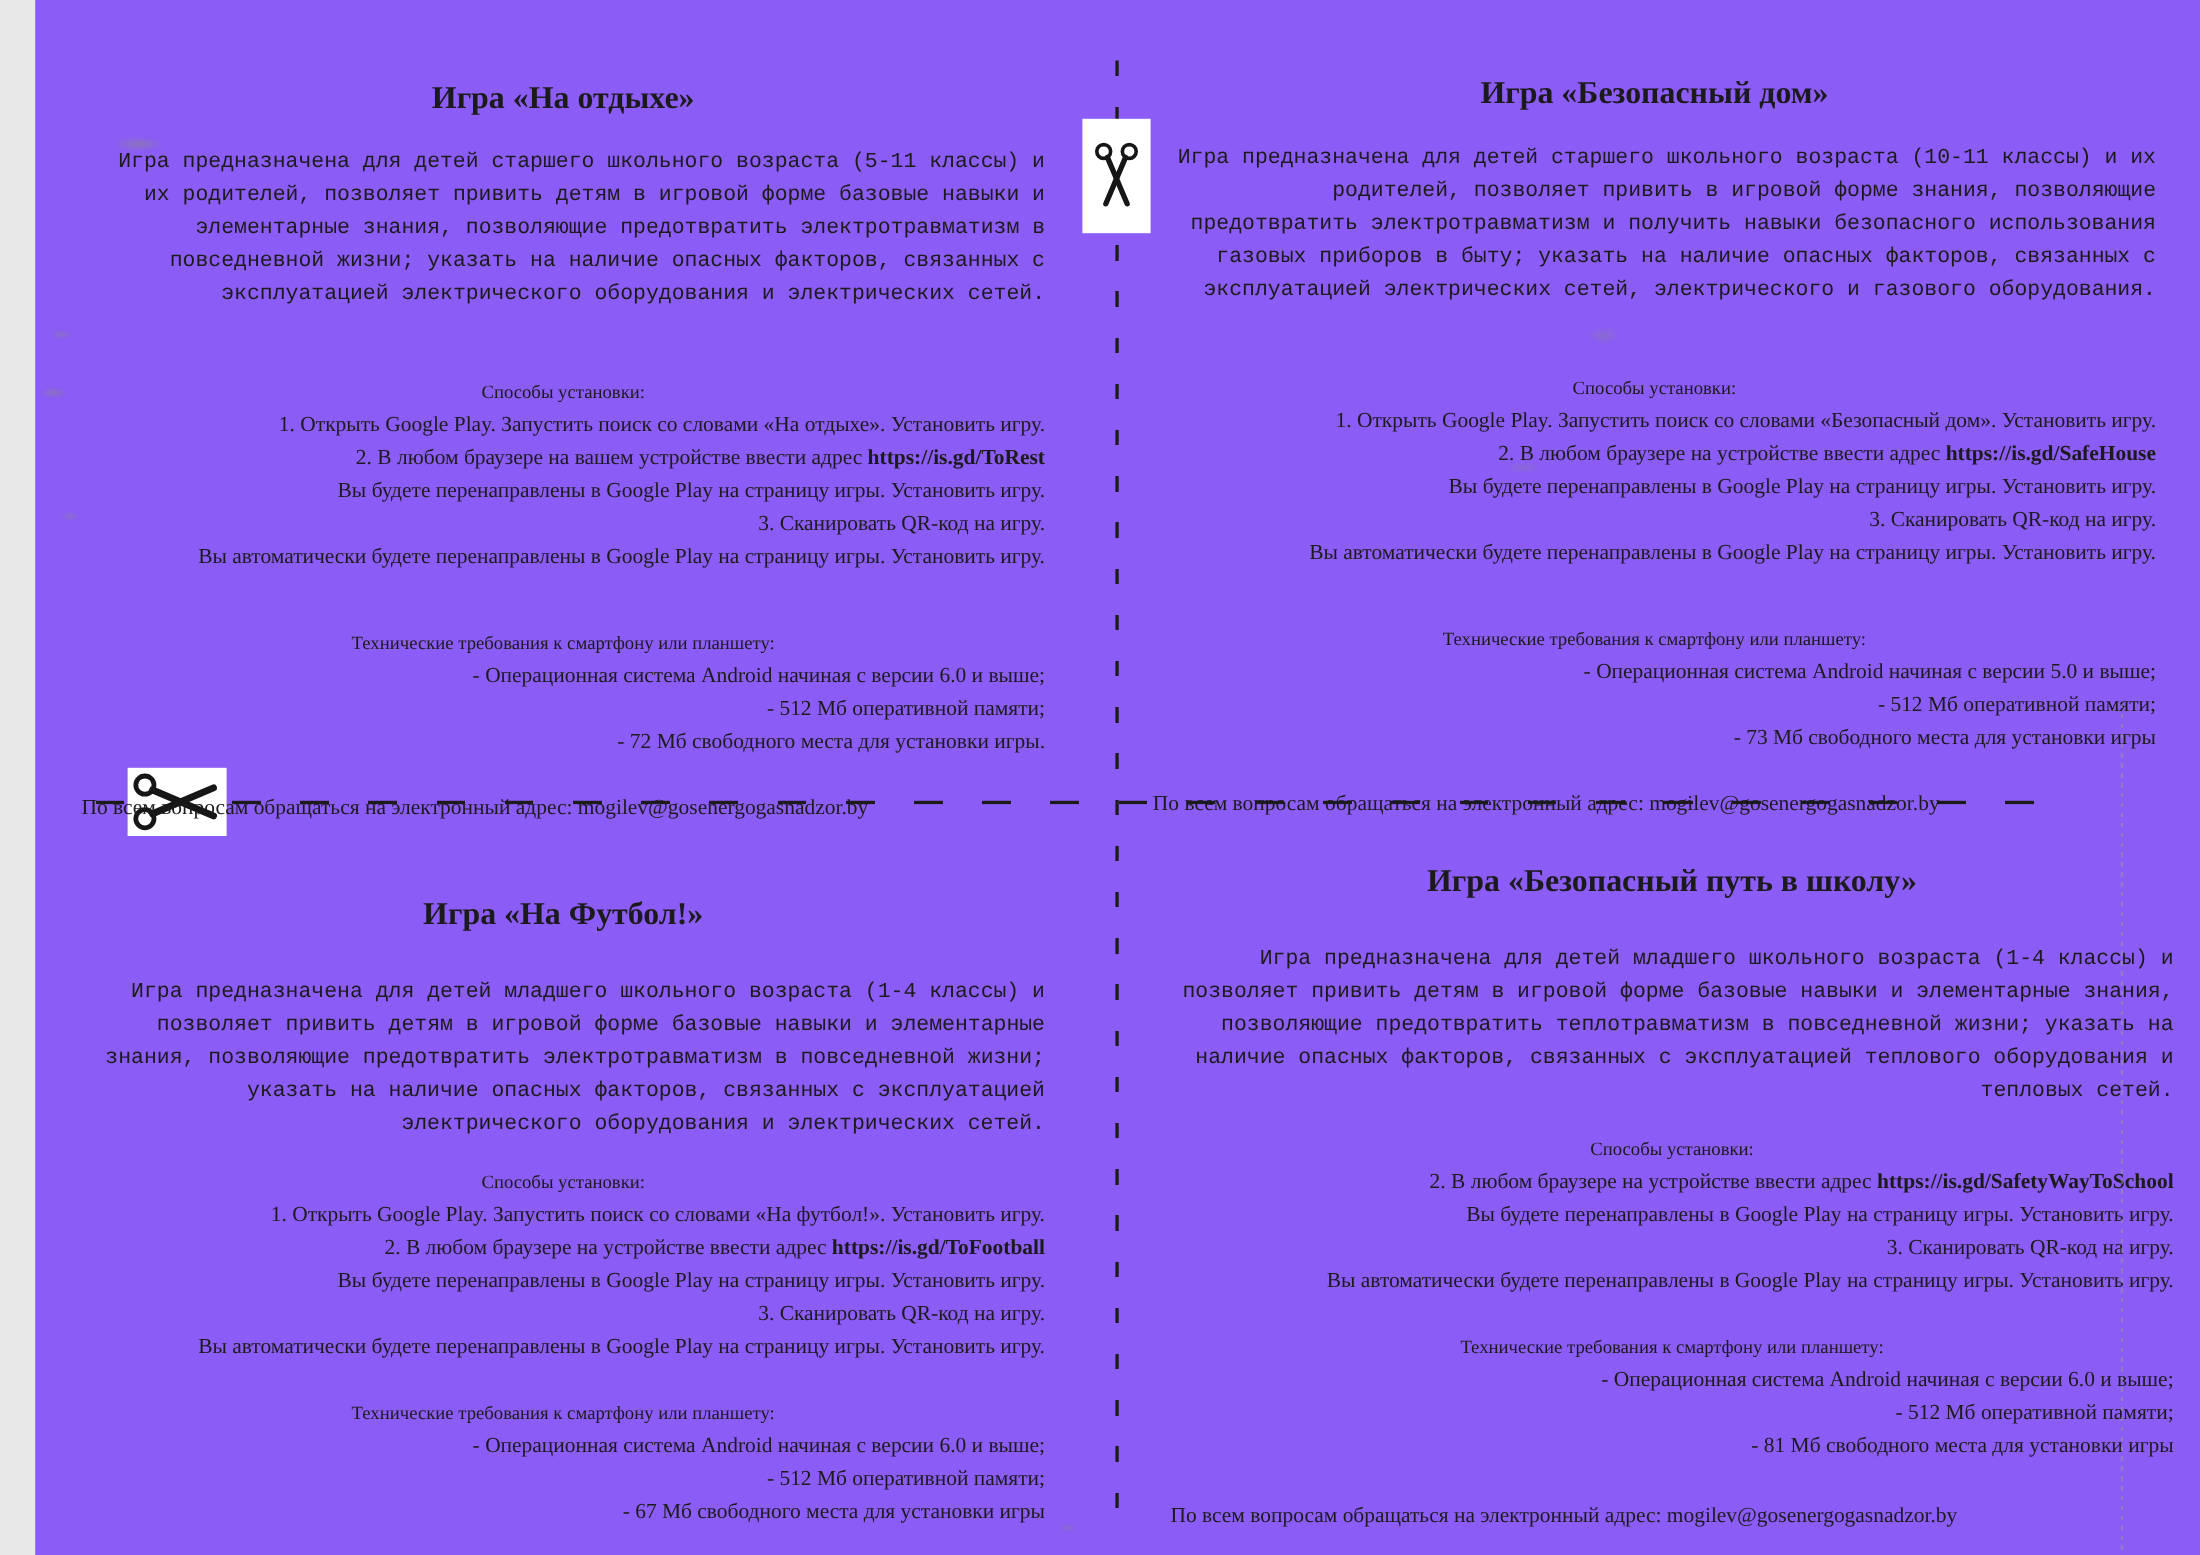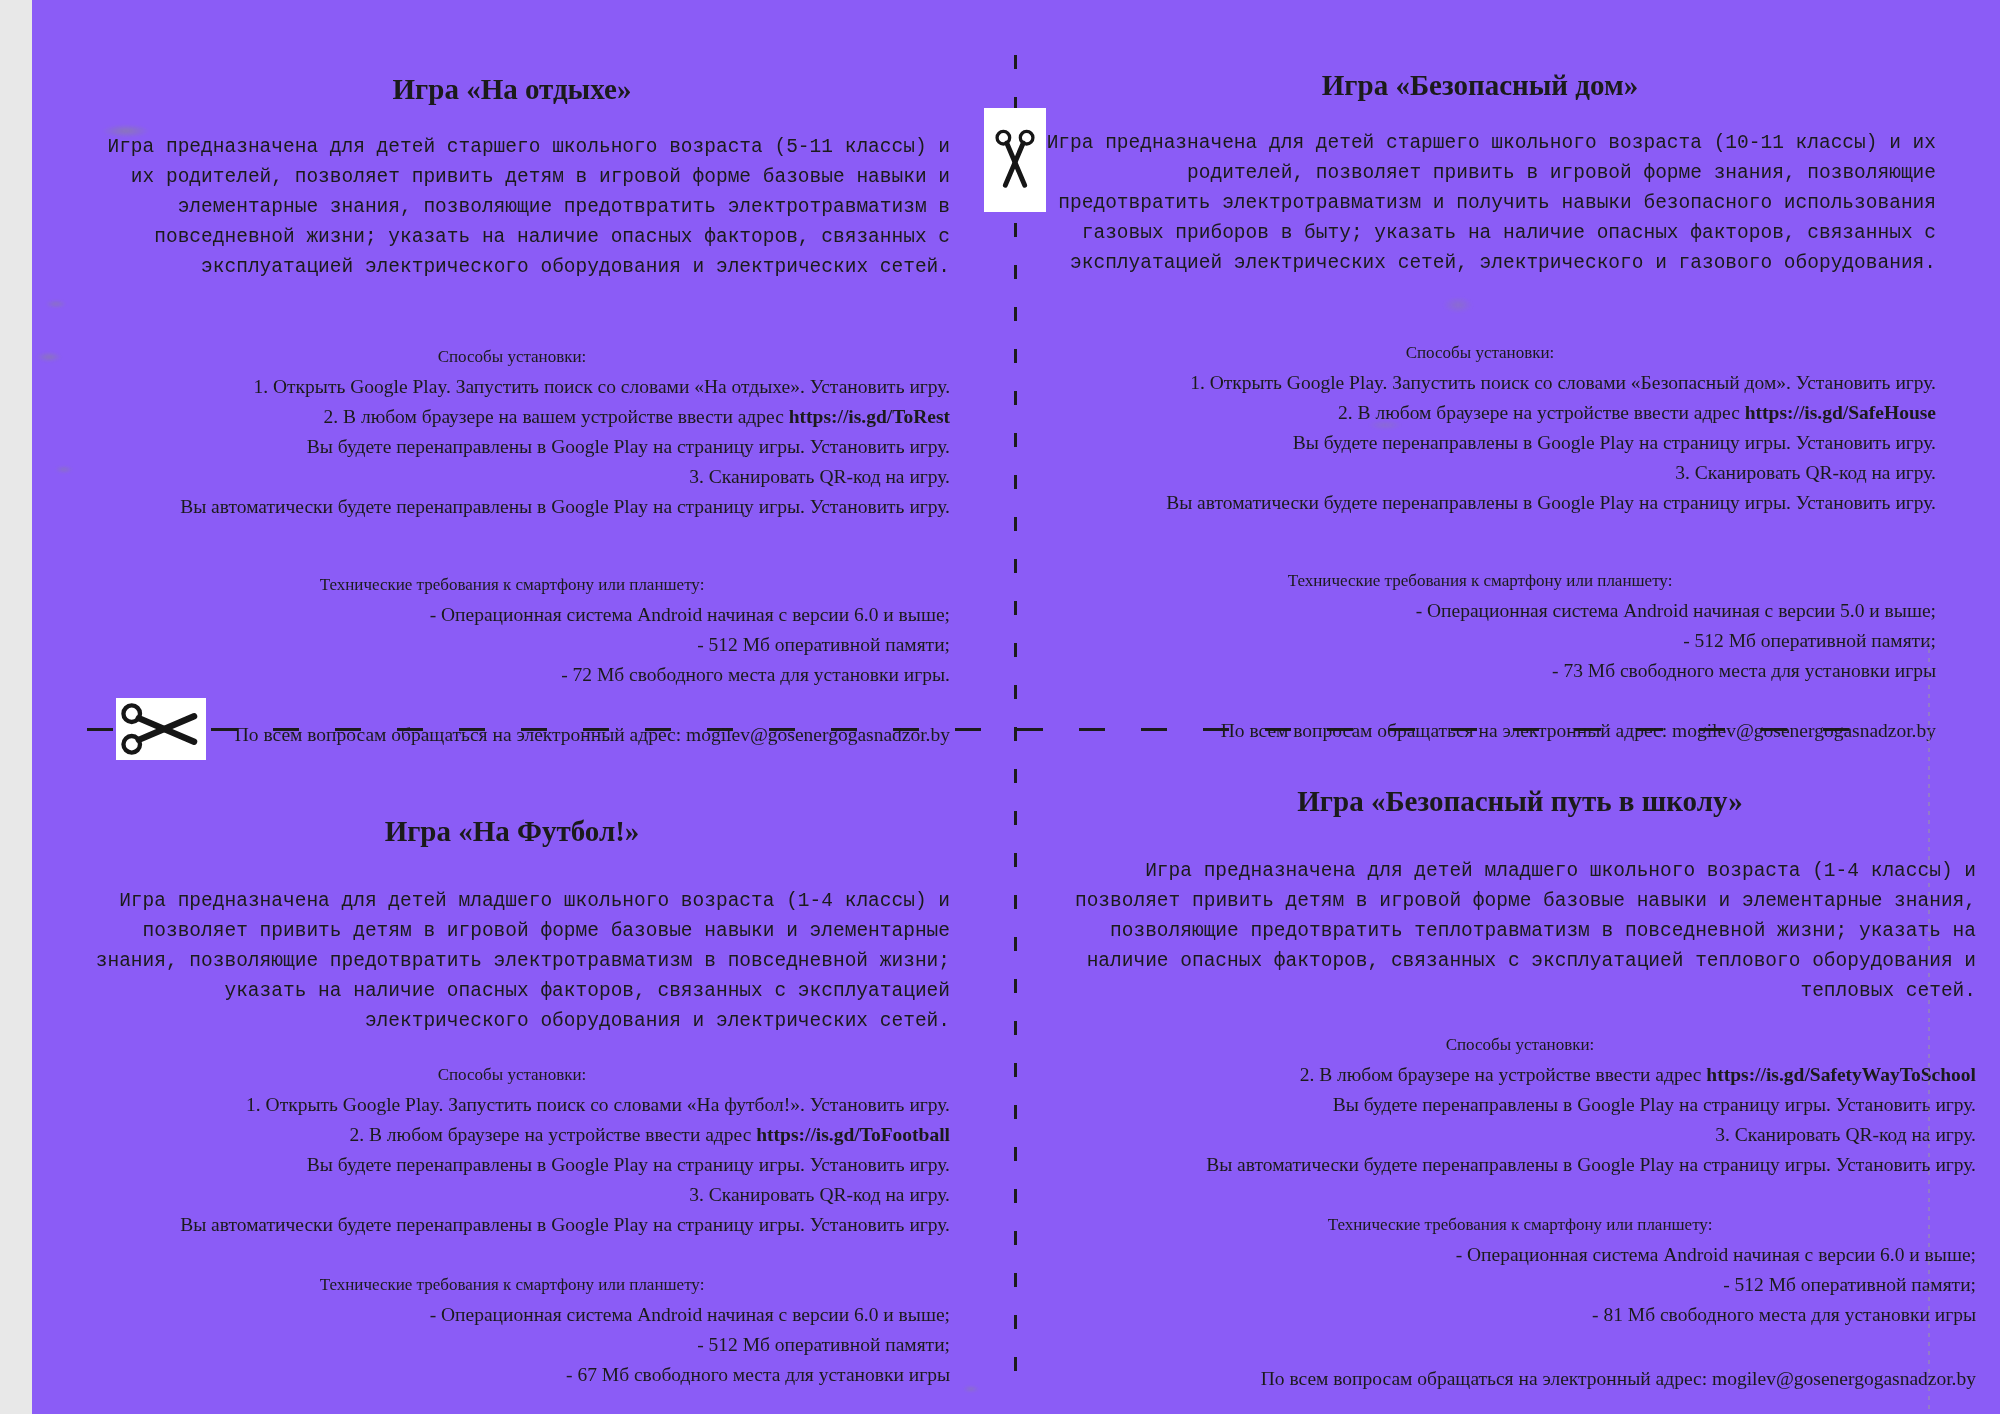--- a/index.html
+++ b/index.html
@@ -20,21 +20,21 @@
   .q-desc{
     margin:0;text-align:right;
     font-size:19.5px;line-height:30px;font-family:Liberation Mono, monospace;
   }
   .q-head{
     margin:0;text-align:center;
     font-size:17px;line-height:30px;
   }
   .q-line{margin:0;font-size:19.5px;line-height:30px;text-align:right;}
   .q-line .url{font-weight:700;}
-  .q-contact{margin:0;text-align:right;font-size:19.5px;line-height:30px;}
+  .q-contact{margin:0;text-align:left;font-size:19.5px;line-height:30px;}
   
   .top-q .q-desc{margin-top:26px;}
   .top-q .q-head.install{margin-top:60px;}
   .top-q .q-head.tech{margin-top:48px;}
   .top-q .q-contact{margin-top:30px;}
   
   .bot-q .q-desc{margin-top:38px;}
   .bot-q .q-head.install{margin-top:24px;}
   .bot-q .q-head.tech{margin-top:30px;}
   .bot-q .q-contact{margin-top:34px;}
@@ -100,21 +100,21 @@
     </div>
     <p class="q-head tech">Технические требования к смартфону или планшету:</p>
     <div>
       <p class="q-line">- Операционная система Android начиная с версии 6.0 и выше;</p>
       <p class="q-line">- 512 Мб оперативной памяти;</p>
       <p class="q-line">- 72 Мб свободного места для установки игры.</p>
     </div>
     <p class="q-contact">По всем вопросам обращаться на электронный адрес: mogilev@gosenergogasnadzor.by</p>
   </section>
 
-  <section class="quad top-q" style="left:992px;top:68px;width:912px;">
+  <section class="quad top-q" style="left:1016px;top:68px;width:912px;">
     <h2 class="q-title">Игра «Безопасный дом»</h2>
     <p class="q-desc">Игра предназначена для детей старшего школьного возраста (10-11 классы) и их родителей, позволяет привить в игровой форме знания, позволяющие предотвратить электротравматизм и получить навыки безопасного использования газовых приборов в быту; указать на наличие опасных факторов, связанных с эксплуатацией электрических сетей, электрического и газового оборудования.</p>
     <p class="q-head install">Способы установки:</p>
     <div>
       <p class="q-line">1. Открыть Google Play. Запустить поиск со словами «Безопасный дом». Установить игру.</p>
       <p class="q-line"><span>2. В любом браузере на устройстве ввести адрес </span><span class="url">https://is.gd/SafeHouse</span></p>
       <p class="q-line">Вы будете перенаправлены в Google Play на страницу игры. Установить игру.</p>
       <p class="q-line">3. Сканировать QR-код на игру.</p>
       <p class="q-line">Вы автоматически будете перенаправлены в Google Play на страницу игры. Установить игру.</p>
     </div>

